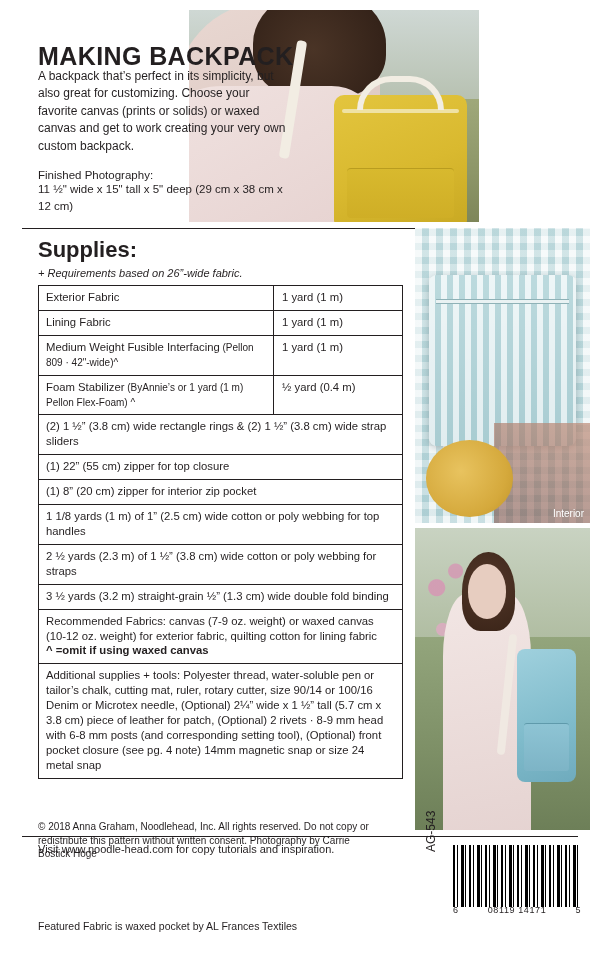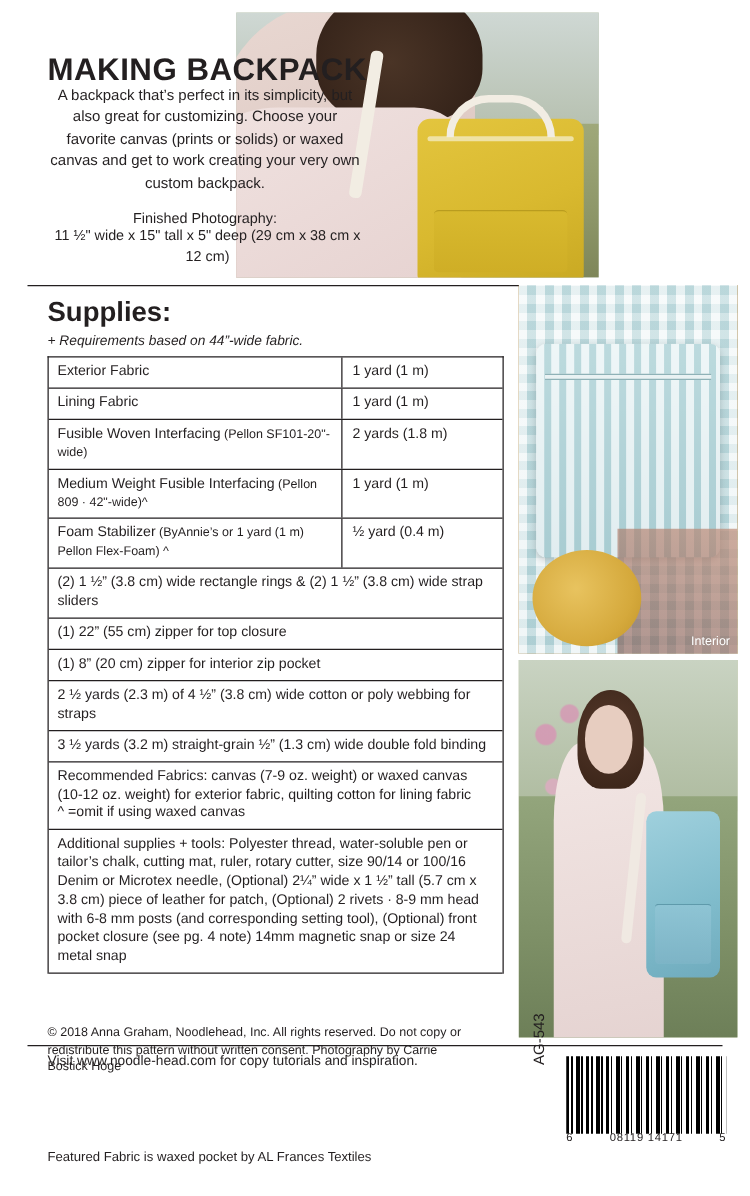--- a/index.html
+++ b/index.html
@@ -18,21 +18,21 @@
     position: absolute;
     left: 0; top: 0;
     width: 600px; height: 957px;
     background: #ffffff;
   }
 
   
   .top-block {
     position: absolute;
     left: 0; top: 0;
-    width: 489px; height: 222px; text-align: center;
+    width: 489px; height: 222px;
   }
   .hero-photo {
     position: absolute;
     right: 10px; top: 10px;
     width: 290px; height: 212px;
     overflow: hidden;
     background: #b9c3b0;
   }
   .hero-sky {
     position: absolute; left:0; top:0; width:100%; height:46%;
@@ -178,21 +178,21 @@
     padding: 4px 7px 5px 8px;
     border-left: 1px solid #231f20;
     line-height: 1.32;
   }
   .tcell-full {
     flex: 1 1 auto;
     padding: 4px 7px 5px 7px;
     line-height: 1.32;
   }
   .small { font-size: 10px; }
-  .bold { font-weight: normal; }
+  .bold { font-weight: bold; }
 
   
   .interior-photo {
     position: absolute;
     left: 415px; top: 228px;
     width: 175px; height: 295px;
     overflow: hidden;
     background: #a16207;
   }
   .int-bg {
@@ -389,54 +389,53 @@
 
     <div class="title">MAKING BACKPACK</div>
     <div class="intro">A backpack that’s perfect in its simplicity, but also great for customizing. Choose your favorite canvas (prints or solids) or waxed canvas and get to work creating your very own custom backpack.</div>
     <div class="fin-dim-label">Finished Photography:</div>
     <div class="fin-dim-value">11 ½" wide x 15" tall x 5" deep (29 cm x 38 cm x 12 cm)</div>
   </div>
 
   <div class="hr-top"></div>
 
   <div class="supplies-head">Supplies:</div>
-  <div class="supplies-sub">+ Requirements based on 44”-wide fabric.</div>
+  <div class="supplies-sub">+ Requirements based on 26”-wide fabric.</div>
 
   <div class="table">
     <div class="trow">
       <div class="tcell-l"><span>Exterior Fabric</span><span class="small"></span></div>
       <div class="tcell-r">1 yard (1 m)</div>
     </div>
     <div class="trow">
       <div class="tcell-l"><span>Lining Fabric</span><span class="small"></span></div>
       <div class="tcell-r">1 yard (1 m)</div>
     </div>
     <div class="trow">
-      <div class="tcell-l"><span>Fusible Woven Interfacing</span><span class="small"> (Pellon SF101-20"-wide)</span></div>
-      <div class="tcell-r">2 yards (1.8 m)</div>
-    </div>
-    <div class="trow">
       <div class="tcell-l"><span>Medium Weight Fusible Interfacing</span><span class="small"> (Pellon 809 · 42"-wide)^</span></div>
       <div class="tcell-r">1 yard (1 m)</div>
     </div>
     <div class="trow">
       <div class="tcell-l"><span>Foam Stabilizer</span><span class="small"> (ByAnnie’s or 1 yard (1 m) Pellon Flex-Foam) ^</span></div>
       <div class="tcell-r">½ yard (0.4 m)</div>
     </div>
     <div class="trow">
       <div class="tcell-full">(2) 1 ½” (3.8 cm) wide rectangle rings &amp; (2) 1 ½” (3.8 cm) wide strap sliders</div>
     </div>
     <div class="trow">
       <div class="tcell-full">(1) 22” (55 cm) zipper for top closure</div>
     </div>
     <div class="trow">
       <div class="tcell-full">(1) 8” (20 cm) zipper for interior zip pocket</div>
     </div>
     <div class="trow">
-      <div class="tcell-full">2 ½ yards (2.3 m) of 4 ½” (3.8 cm) wide cotton or poly webbing for straps</div>
+      <div class="tcell-full">1 1/8 yards (1 m) of 1” (2.5 cm) wide cotton or poly webbing for top handles</div>
+    </div>
+    <div class="trow">
+      <div class="tcell-full">2 ½ yards (2.3 m) of 1 ½” (3.8 cm) wide cotton or poly webbing for straps</div>
     </div>
     <div class="trow">
       <div class="tcell-full">3 ½ yards (3.2 m) straight-grain ½” (1.3 cm) wide double fold binding</div>
     </div>
     <div class="trow">
       <div class="tcell-full">
         <span>Recommended Fabrics: canvas (7-9 oz. weight) or waxed canvas (10-12 oz. weight) for exterior fabric, quilting cotton for lining fabric</span>
         <div class="bold">^ =omit if using waxed canvas</div>
       </div>
     </div>

